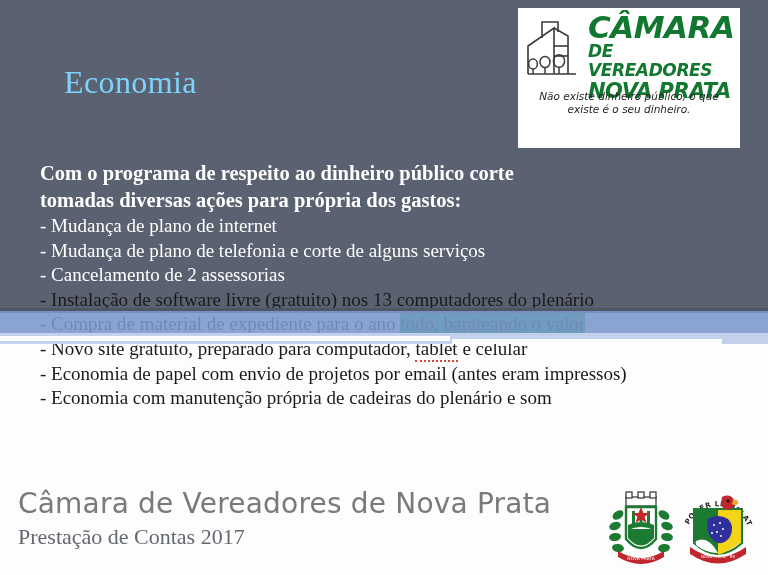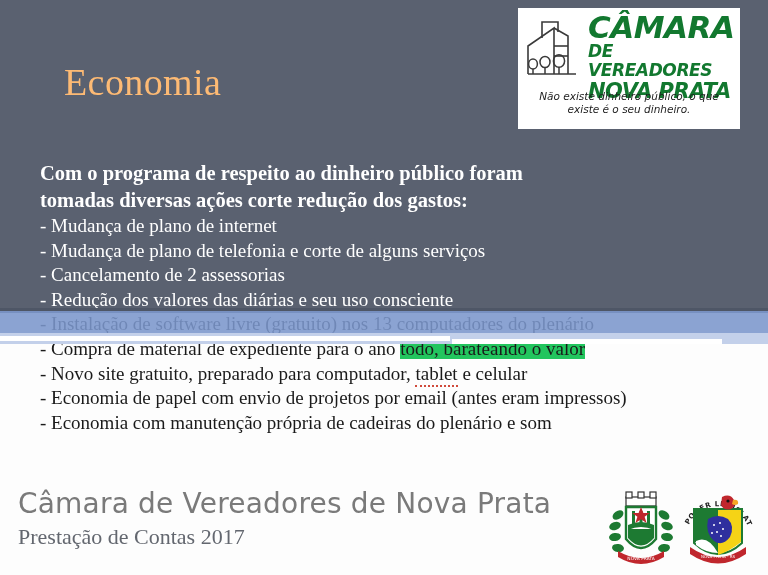--- a/index.html
+++ b/index.html
@@ -39,35 +39,35 @@
     width: 768px;
     height: 262px;
     background: #fdfdfd;
   }
 
   
   .title {
     position: absolute;
     left: 64px;
     top: 58px;
-    font-size: 38px;
+    font-size: 32px;
     line-height: 48px;
-    color: #fdba74;
+    color: #7dd3fc;
     letter-spacing: 0.4px;
     font-weight: 400;
     white-space: nowrap;
   }
 
   
   .logo-box {
     position: absolute;
     left: 518px;
     top: 8px;
     width: 222px;
-    height: 121px;
+    height: 140px;
     background: #ffffff;
     box-sizing: border-box;
     padding: 4px 6px 2px 6px;
   }
   .logo-top {
     display: flex;
     align-items: flex-start;
     height: 76px;
   }
   .logo-mark {
@@ -275,27 +275,26 @@
         <div class="logo-l3">NOVA PRATA</div>
       </div>
     </div>
     <div class="logo-tag">
       <div>Não existe dinheiro público, o que</div>
       <div>existe é o seu dinheiro.</div>
     </div>
   </div>
 
   <div class="body-copy">
-    <div class="lead">Com o programa de respeito ao dinheiro público foram</div>
-    <div class="lead">tomadas diversas ações corte redução dos gastos:</div>
+    <div class="lead">Com o programa de respeito ao dinheiro público corte</div>
+    <div class="lead">tomadas diversas ações para própria dos gastos:</div>
 
     <div class="bullet">- Mudança de plano de internet</div>
     <div class="bullet">- Mudança de plano de telefonia e corte de alguns serviços</div>
     <div class="bullet">- Cancelamento de 2 assessorias</div>
-    <div class="bullet">- Redução dos valores das diárias e seu uso consciente</div>
     <div class="bullet on-light">- Instalação de software livre (gratuito) nos 13 computadores do plenário</div>
     <div class="bullet on-light"><span>- Compra de material de expediente para o ano <span class="hl-blue">todo, barateando o valor</span></span></div>
     <div class="bullet on-light"><span>- Novo site gratuito, preparado para computador, <span class="spell">tablet</span> e celular</span></div>
     <div class="bullet on-light">- Economia de papel com envio de projetos por email (antes eram impressos)</div>
     <div class="bullet on-light">- Economia com manutenção própria de cadeiras do plenário e som</div>
   </div>
 
   <div class="sel-edge"></div>
   <div class="sel-band"></div>
   <div class="sel-band-soft"></div>

